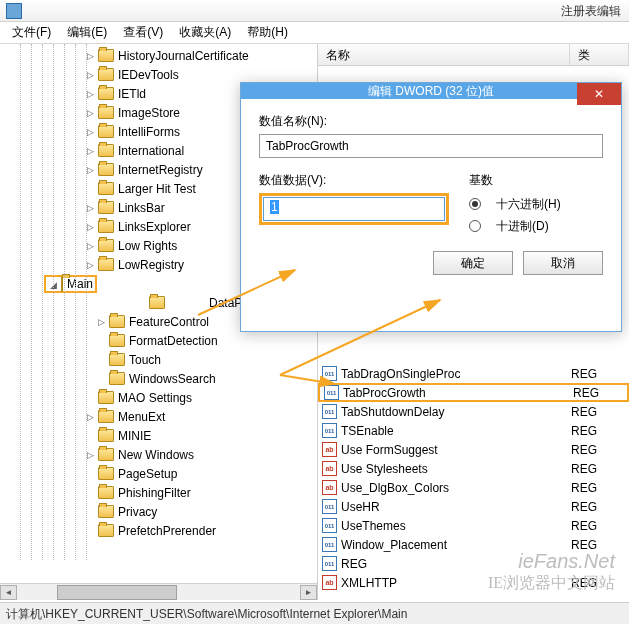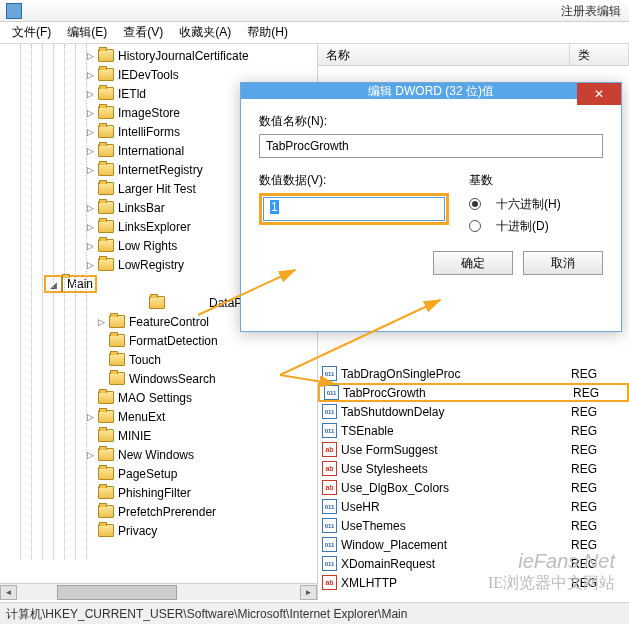--- a/index.html
+++ b/index.html
@@ -212,26 +212,26 @@
           <span class="itemlabel">PageSetup</span>
         </div>
         <div class="treeitem" style="padding-left: 85px;">
           <span class="expander"></span>
           <span class="folder"></span>
           <span class="itemlabel">PhishingFilter</span>
         </div>
         <div class="treeitem" style="padding-left: 85px;">
           <span class="expander"></span>
           <span class="folder"></span>
+          <span class="itemlabel">Privacy</span>
+        </div>
+        <div class="treeitem" style="padding-left: 85px;">
+          <span class="expander"></span>
+          <span class="folder"></span>
           <span class="itemlabel">PrefetchPrerender</span>
-        </div>
-        <div class="treeitem" style="padding-left: 85px;">
-          <span class="expander"></span>
-          <span class="folder"></span>
-          <span class="itemlabel">Privacy</span>
         </div>
         <div style="position: absolute; top: 0px; bottom: 20px; left: 20px; border-left: 1px dotted rgb(188, 188, 188);"></div>
         <div style="position: absolute; top: 0px; bottom: 20px; left: 31px; border-left: 1px dotted rgb(188, 188, 188);"></div>
         <div style="position: absolute; top: 0px; bottom: 20px; left: 42px; border-left: 1px dotted rgb(188, 188, 188);"></div>
         <div style="position: absolute; top: 0px; bottom: 20px; left: 53px; border-left: 1px dotted rgb(188, 188, 188);"></div>
         <div style="position: absolute; top: 0px; bottom: 20px; left: 64px; border-left: 1px dotted rgb(188, 188, 188);"></div>
         <div style="position: absolute; top: 0px; bottom: 20px; left: 75px; border-left: 1px dotted rgb(188, 188, 188);"></div>
         <div style="position: absolute; top: 0px; bottom: 20px; left: 86px; border-left: 1px dotted rgb(188, 188, 188);"></div>
       </div>
     <div class="hscroll">
@@ -293,21 +293,20 @@
           <span class="rowlabel">UseThemes</span>
           <span class="rowtype">REG</span>
         </div>
         <div class="listrow">
           <span class="dword-icon"></span>
           <span class="rowlabel">Window_Placement</span>
           <span class="rowtype">REG</span>
         </div>
         <div class="listrow">
           <span class="dword-icon"></span>
-          <span class="rowlabel">XDomainRequest</span>
           <span class="rowtype">REG</span>
         </div>
         <div class="listrow">
           <span class="str-icon"></span>
           <span class="rowlabel">XMLHTTP</span>
           <span class="rowtype">REG</span>
         </div>
       </div>
   </div>
 </div>

